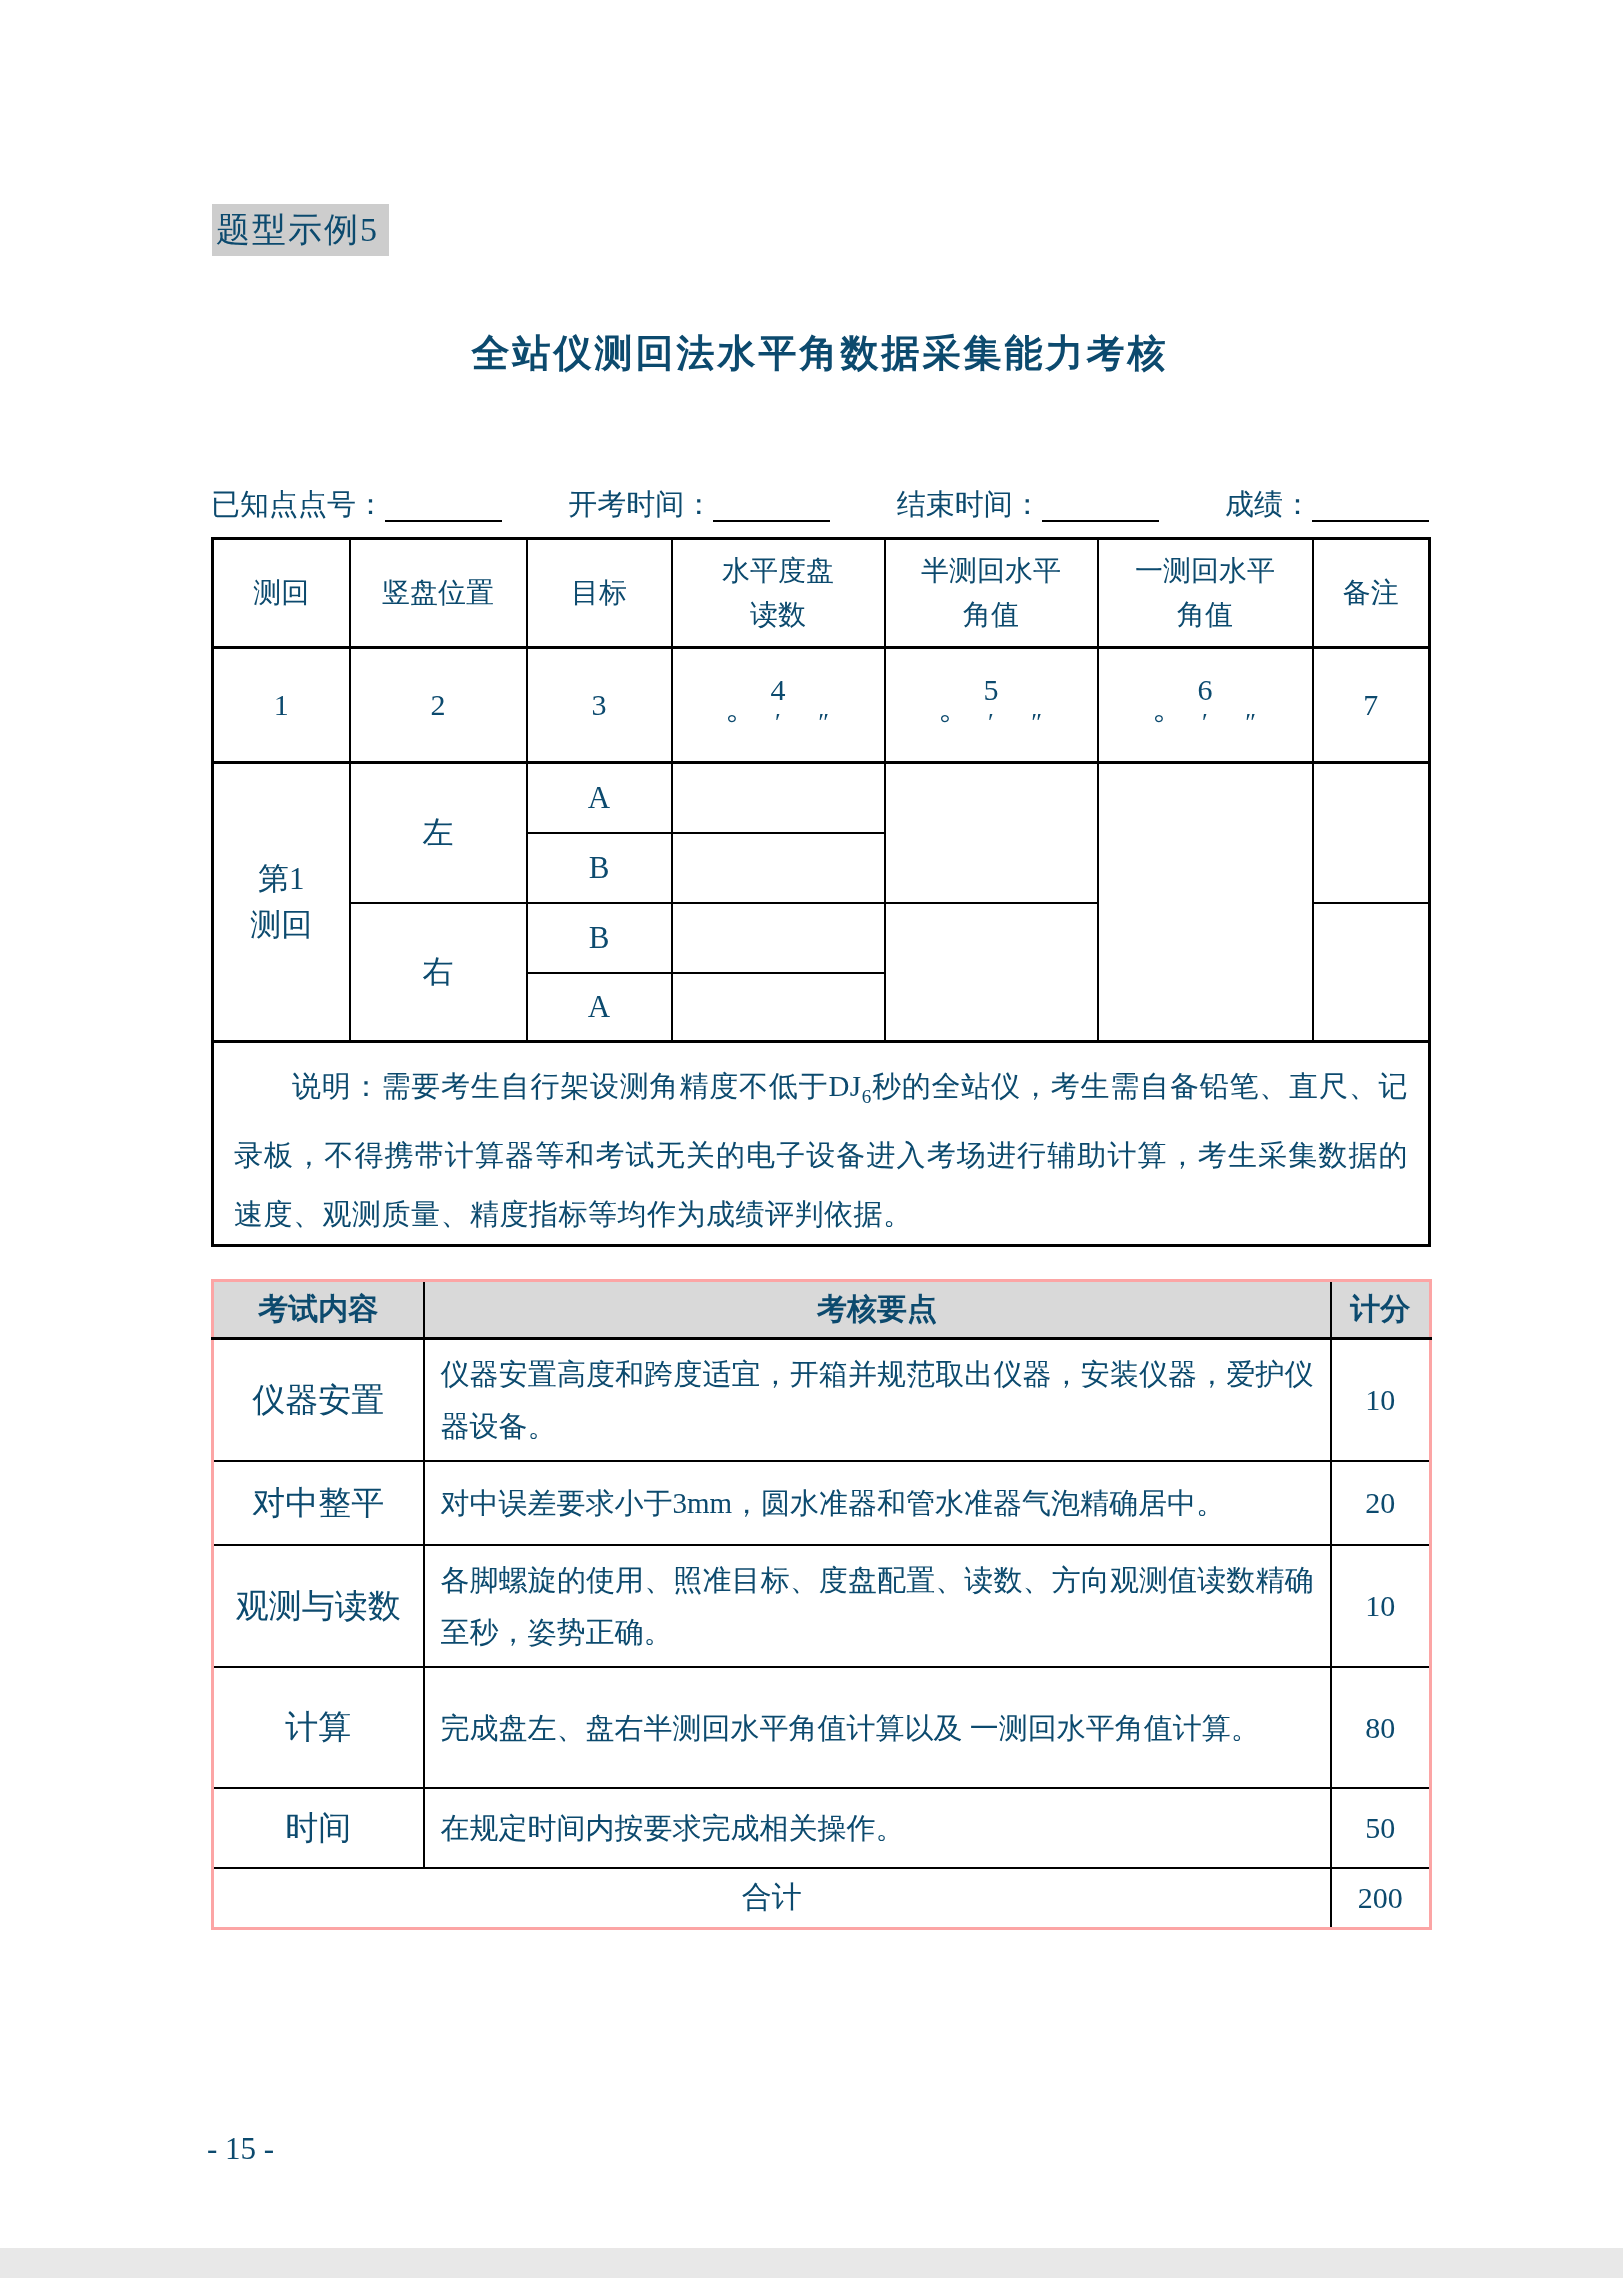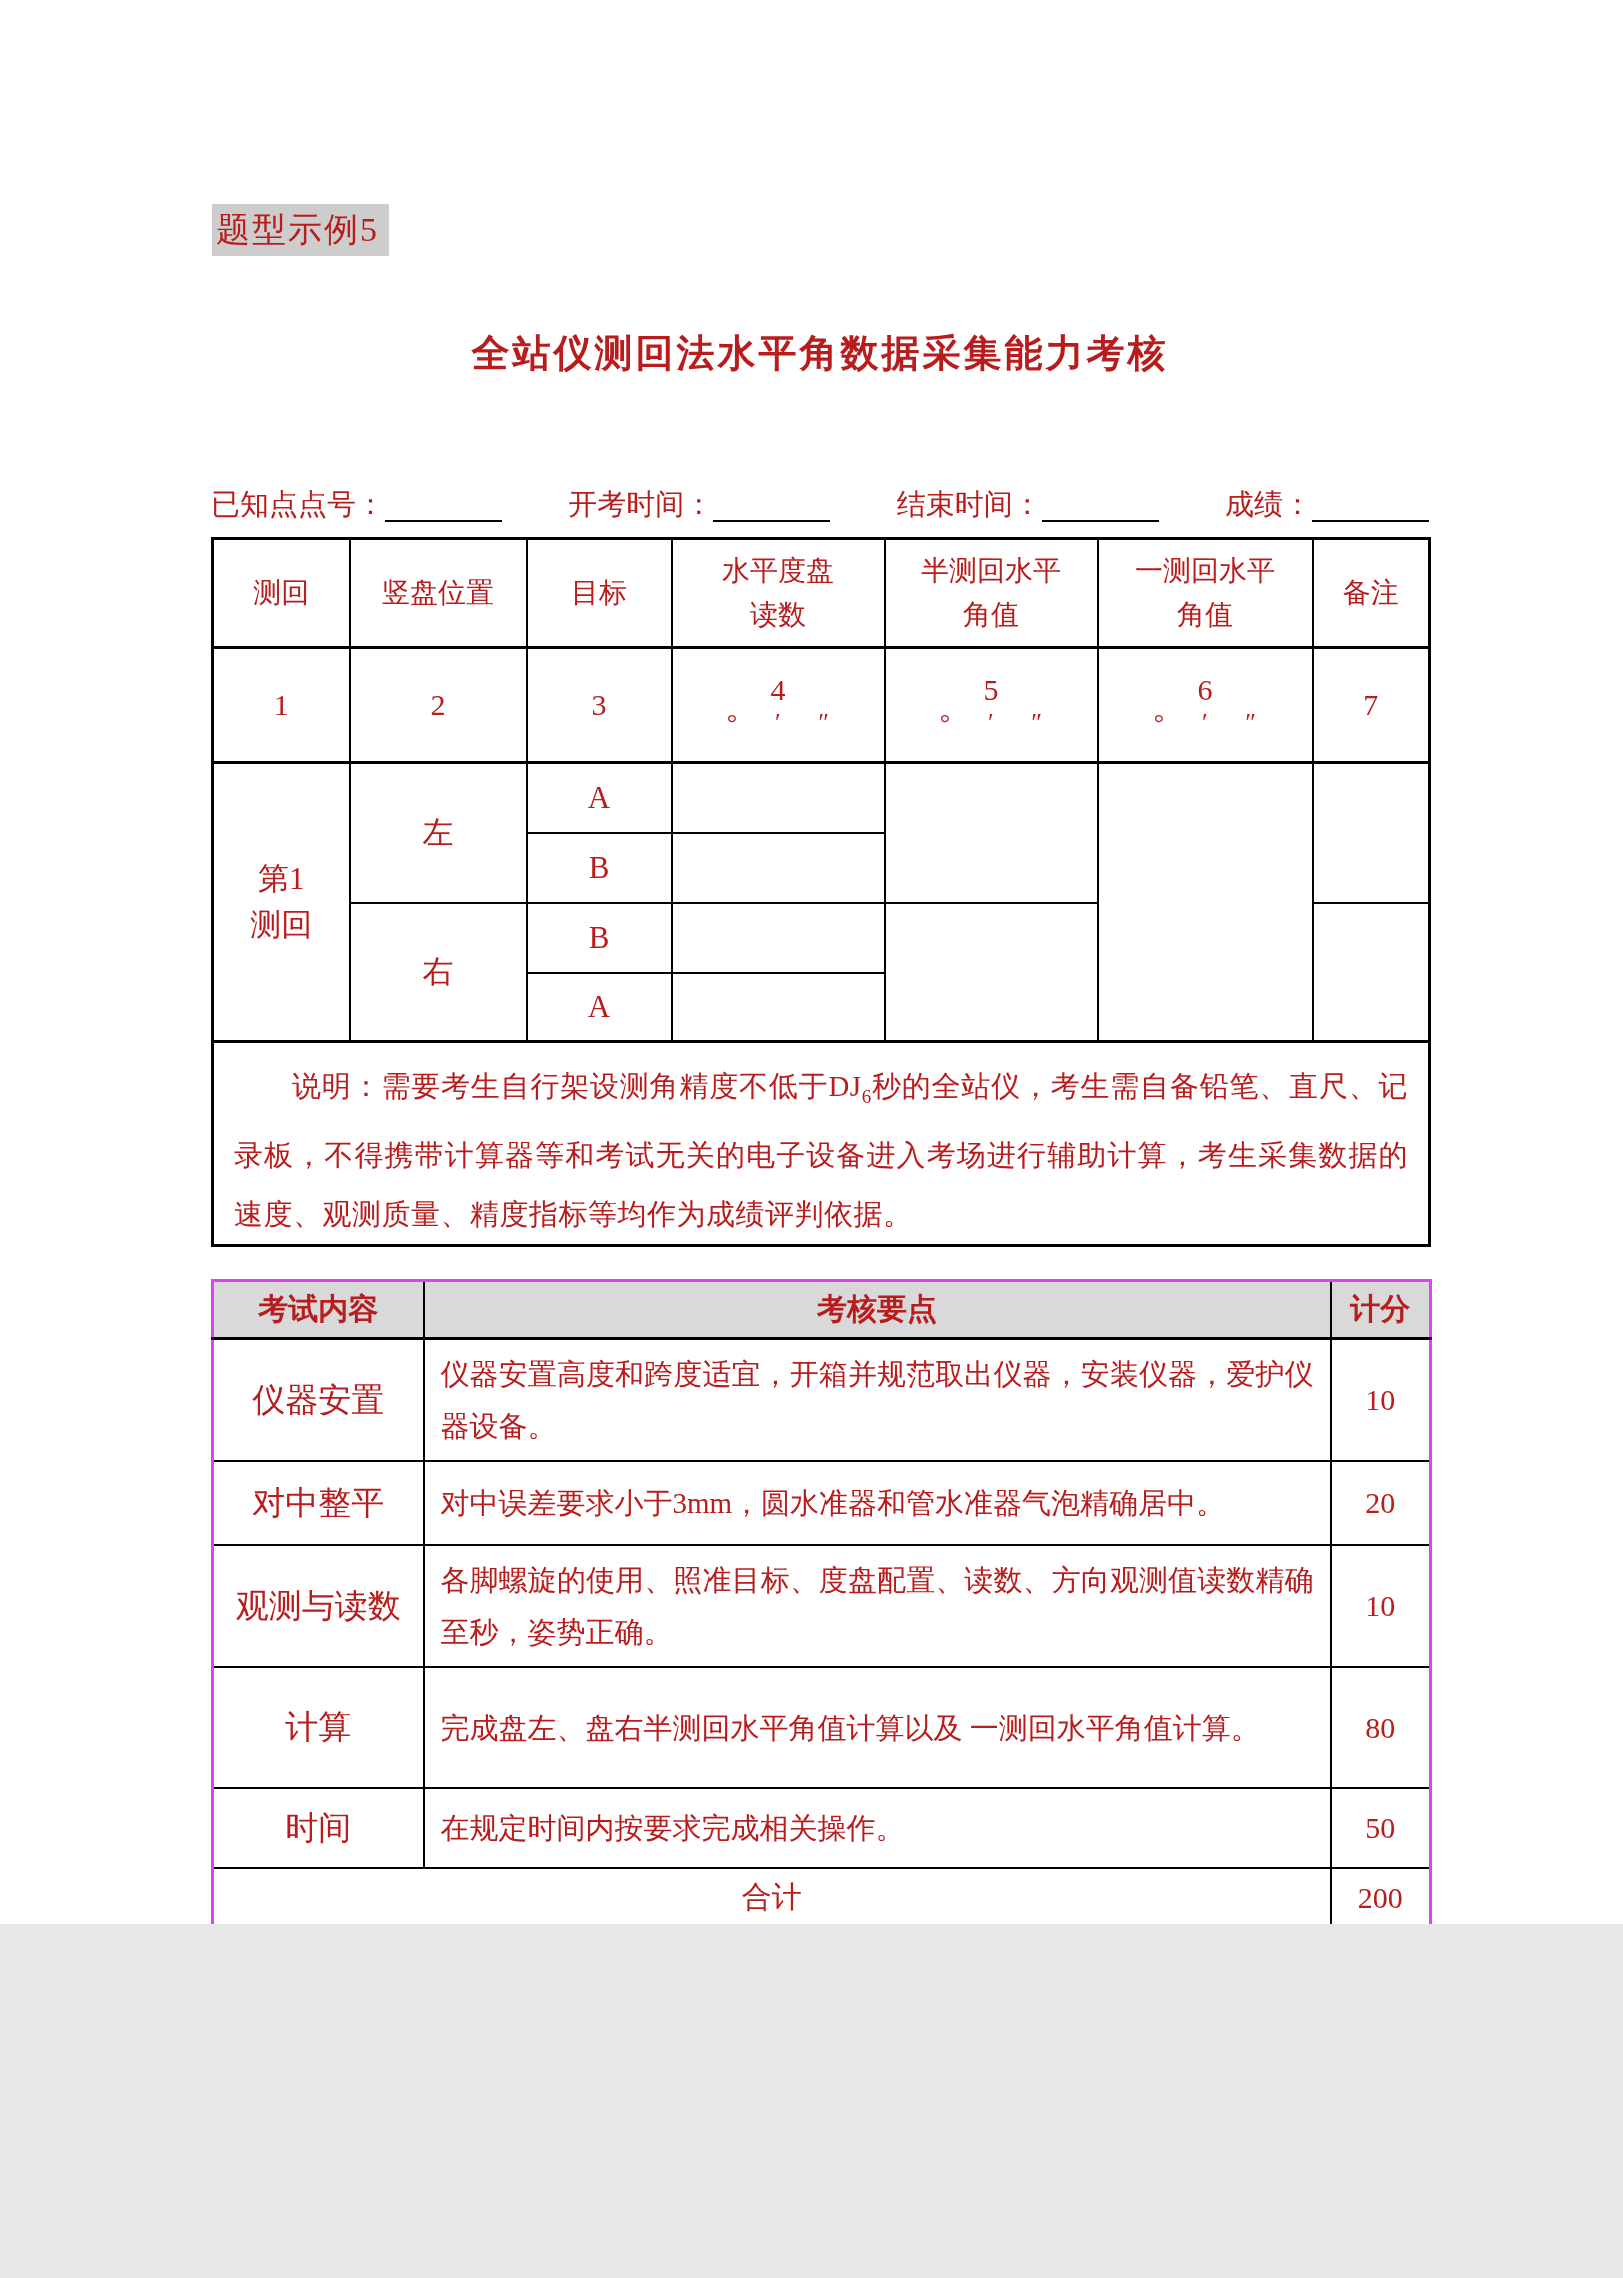--- a/index.html
+++ b/index.html
@@ -1,18 +1,18 @@
 <!DOCTYPE html>
 <html><head>
 <meta charset="utf-8">
 <style>
   html,body{margin:0;padding:0;background:#e8e8e8;}
   .page{
-    position:relative;width:1624px;height:1924px;background:#ffffff;
-    font-family:"Liberation Serif","DejaVu Serif",serif;color:#b91c1c;
+    position:relative;width:1624px;height:2248px;background:#ffffff;
+    font-family:"Liberation Serif","DejaVu Serif",serif;color:#0c4a6e;
     overflow:hidden;
   }
   
   .tag{
     position:absolute;left:212px;top:204px;font-size:34px;line-height:52px;
     background:#cdcdcd;padding:0 10px 0 4px;letter-spacing:2px;
   }
   
   .title{
     position:absolute;left:211px;top:328px;width:1218px;text-align:center;
@@ -51,21 +51,21 @@
   .note-cell{
     border-top:3px solid #000;vertical-align:top;text-align:justify;
     padding:14px 20px 0 20px;
   }
   .note-cell p{
     margin:0;font-size:29px;line-height:59px;text-indent:2em;
     text-align:justify;letter-spacing:0.5px;
   }
   .note-cell sub{font-size:19px;}
   
-  .t2{position:absolute;left:211px;top:1279px;width:1218px;border:3px solid #d946ef;}
+  .t2{position:absolute;left:211px;top:1279px;width:1218px;border:3px solid #fca5a5;}
   .t2 th{
     background:#d9d9d9;font-family:"Liberation Sans","DejaVu Sans",sans-serif;
     font-weight:bold;font-size:30px;border-bottom:3px solid #000;
   }
   .t2 .item-cell{font-size:33px;}
   .t2 .req-cell{
     text-align:left;padding:8px 16px;font-size:29px;line-height:52px;
     text-align:justify;
     font-family:Liberation Serif, serif;
   }

